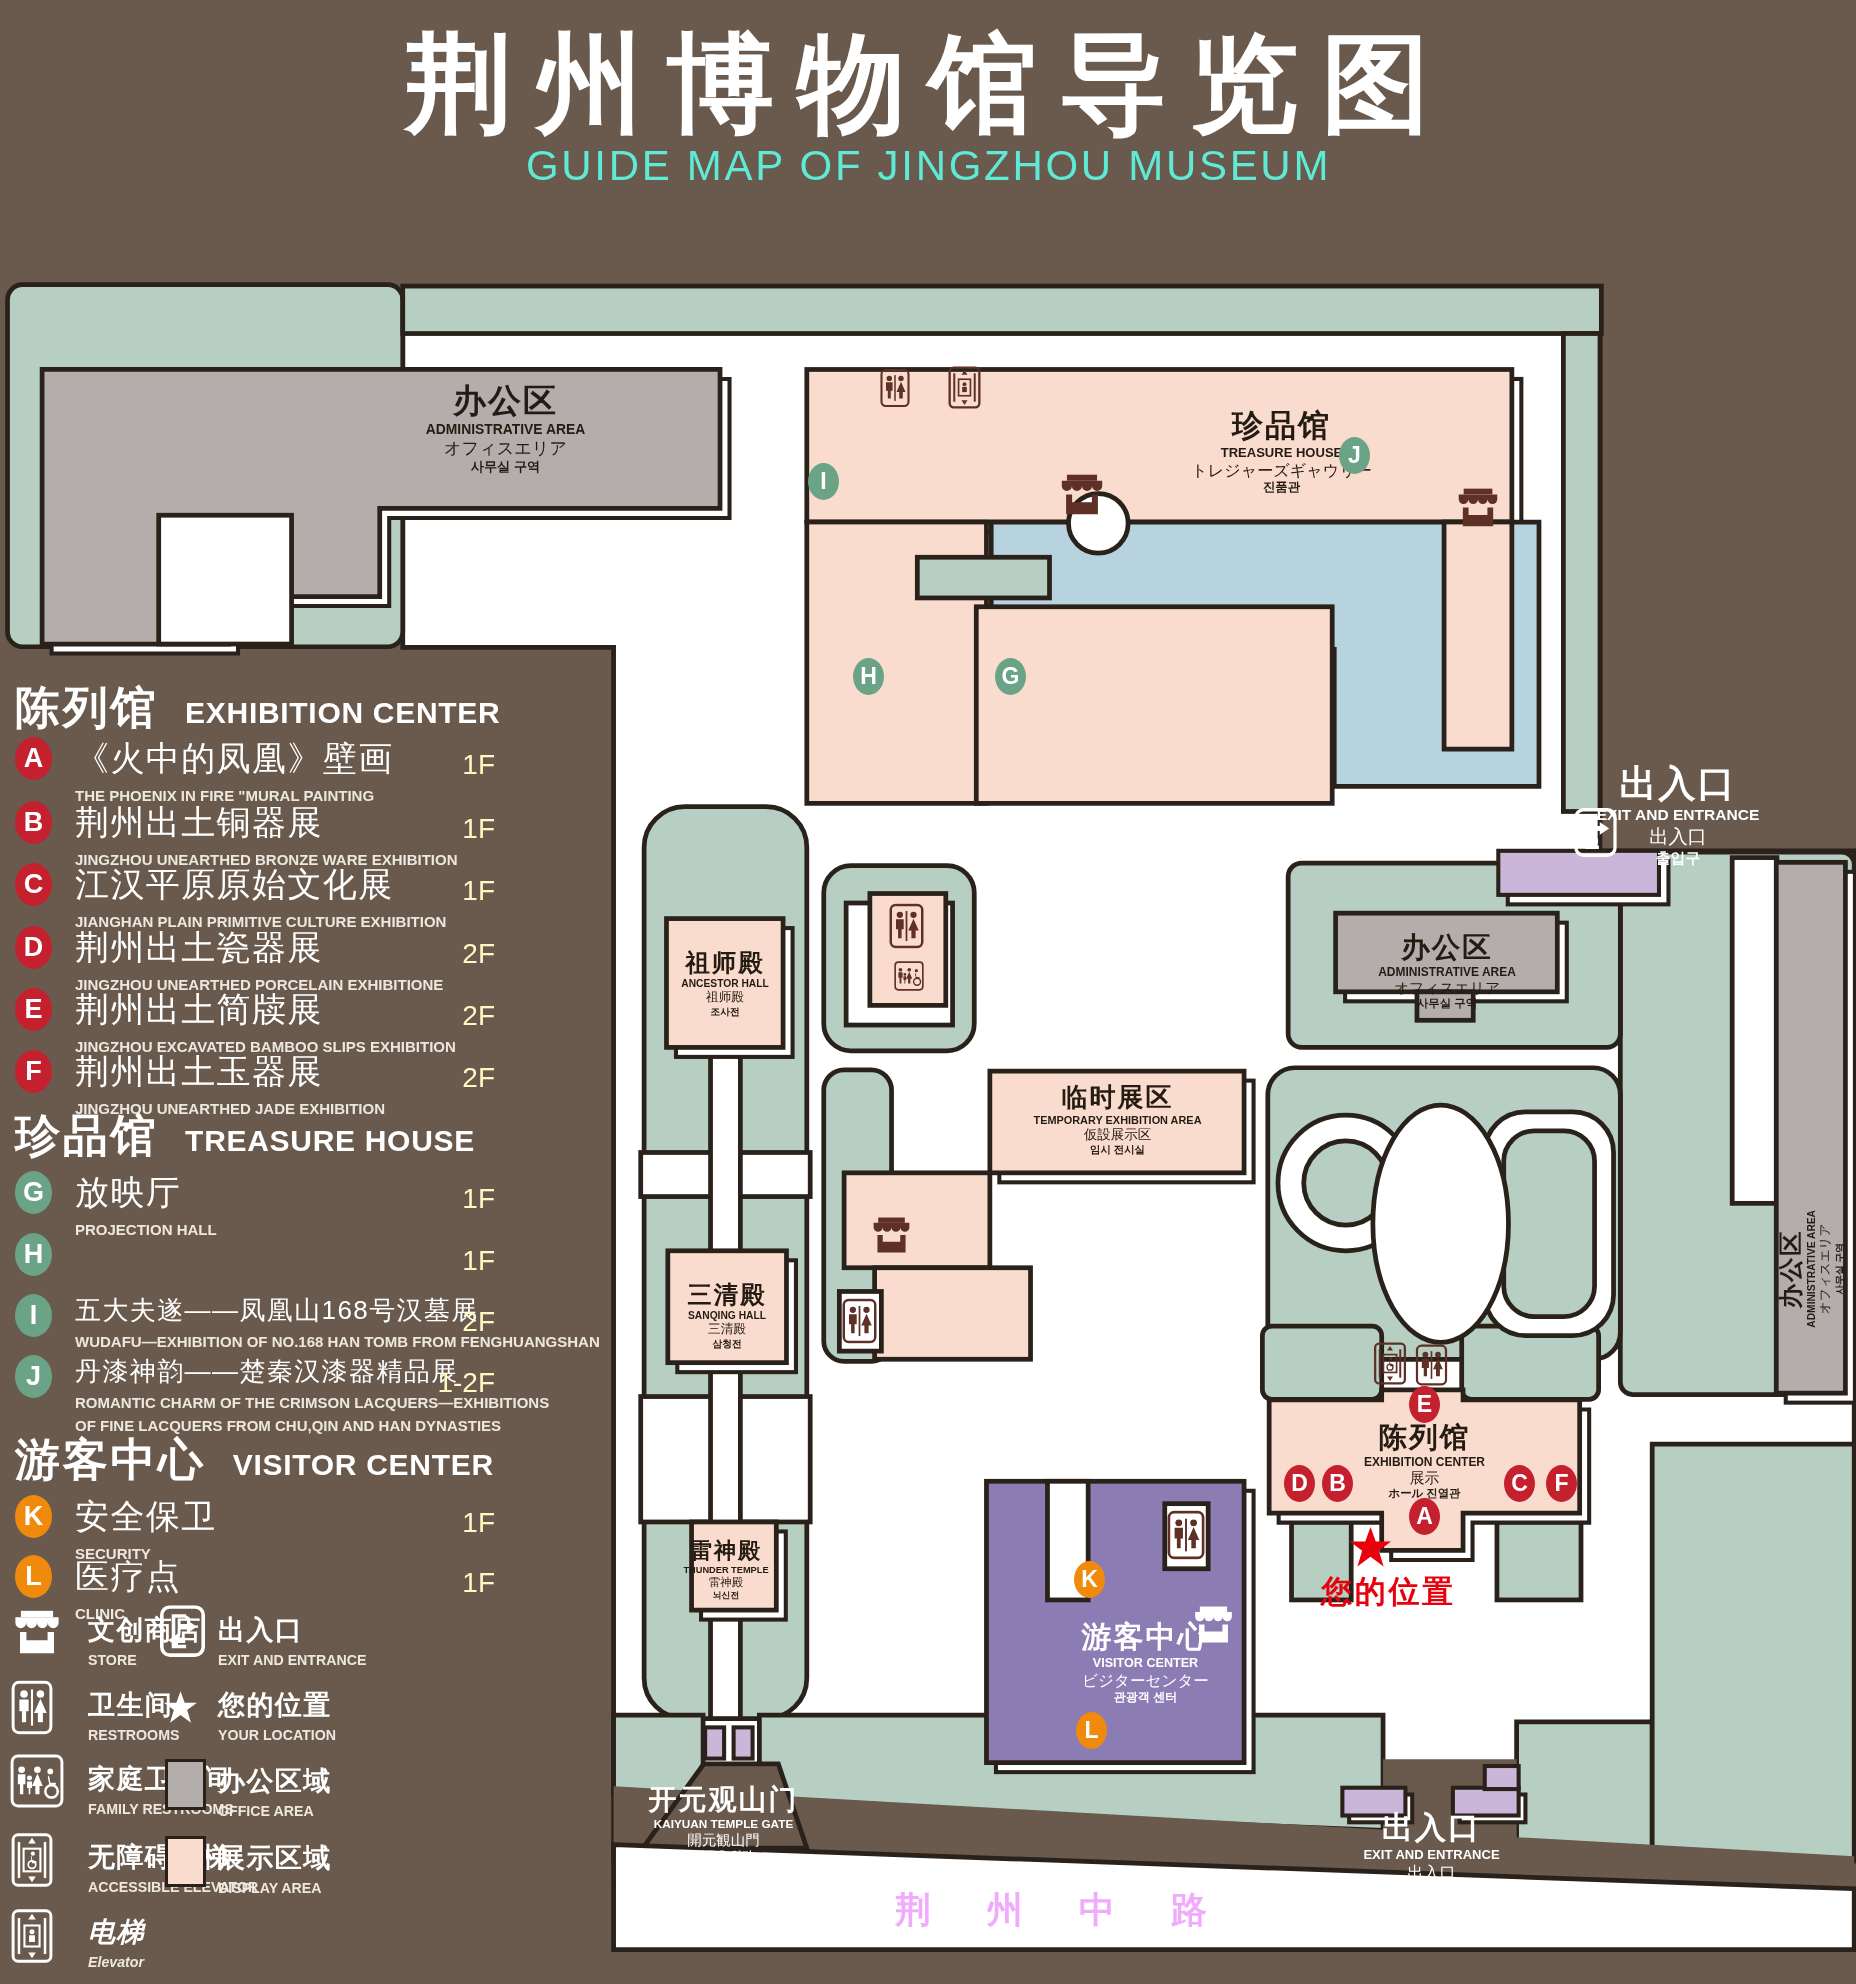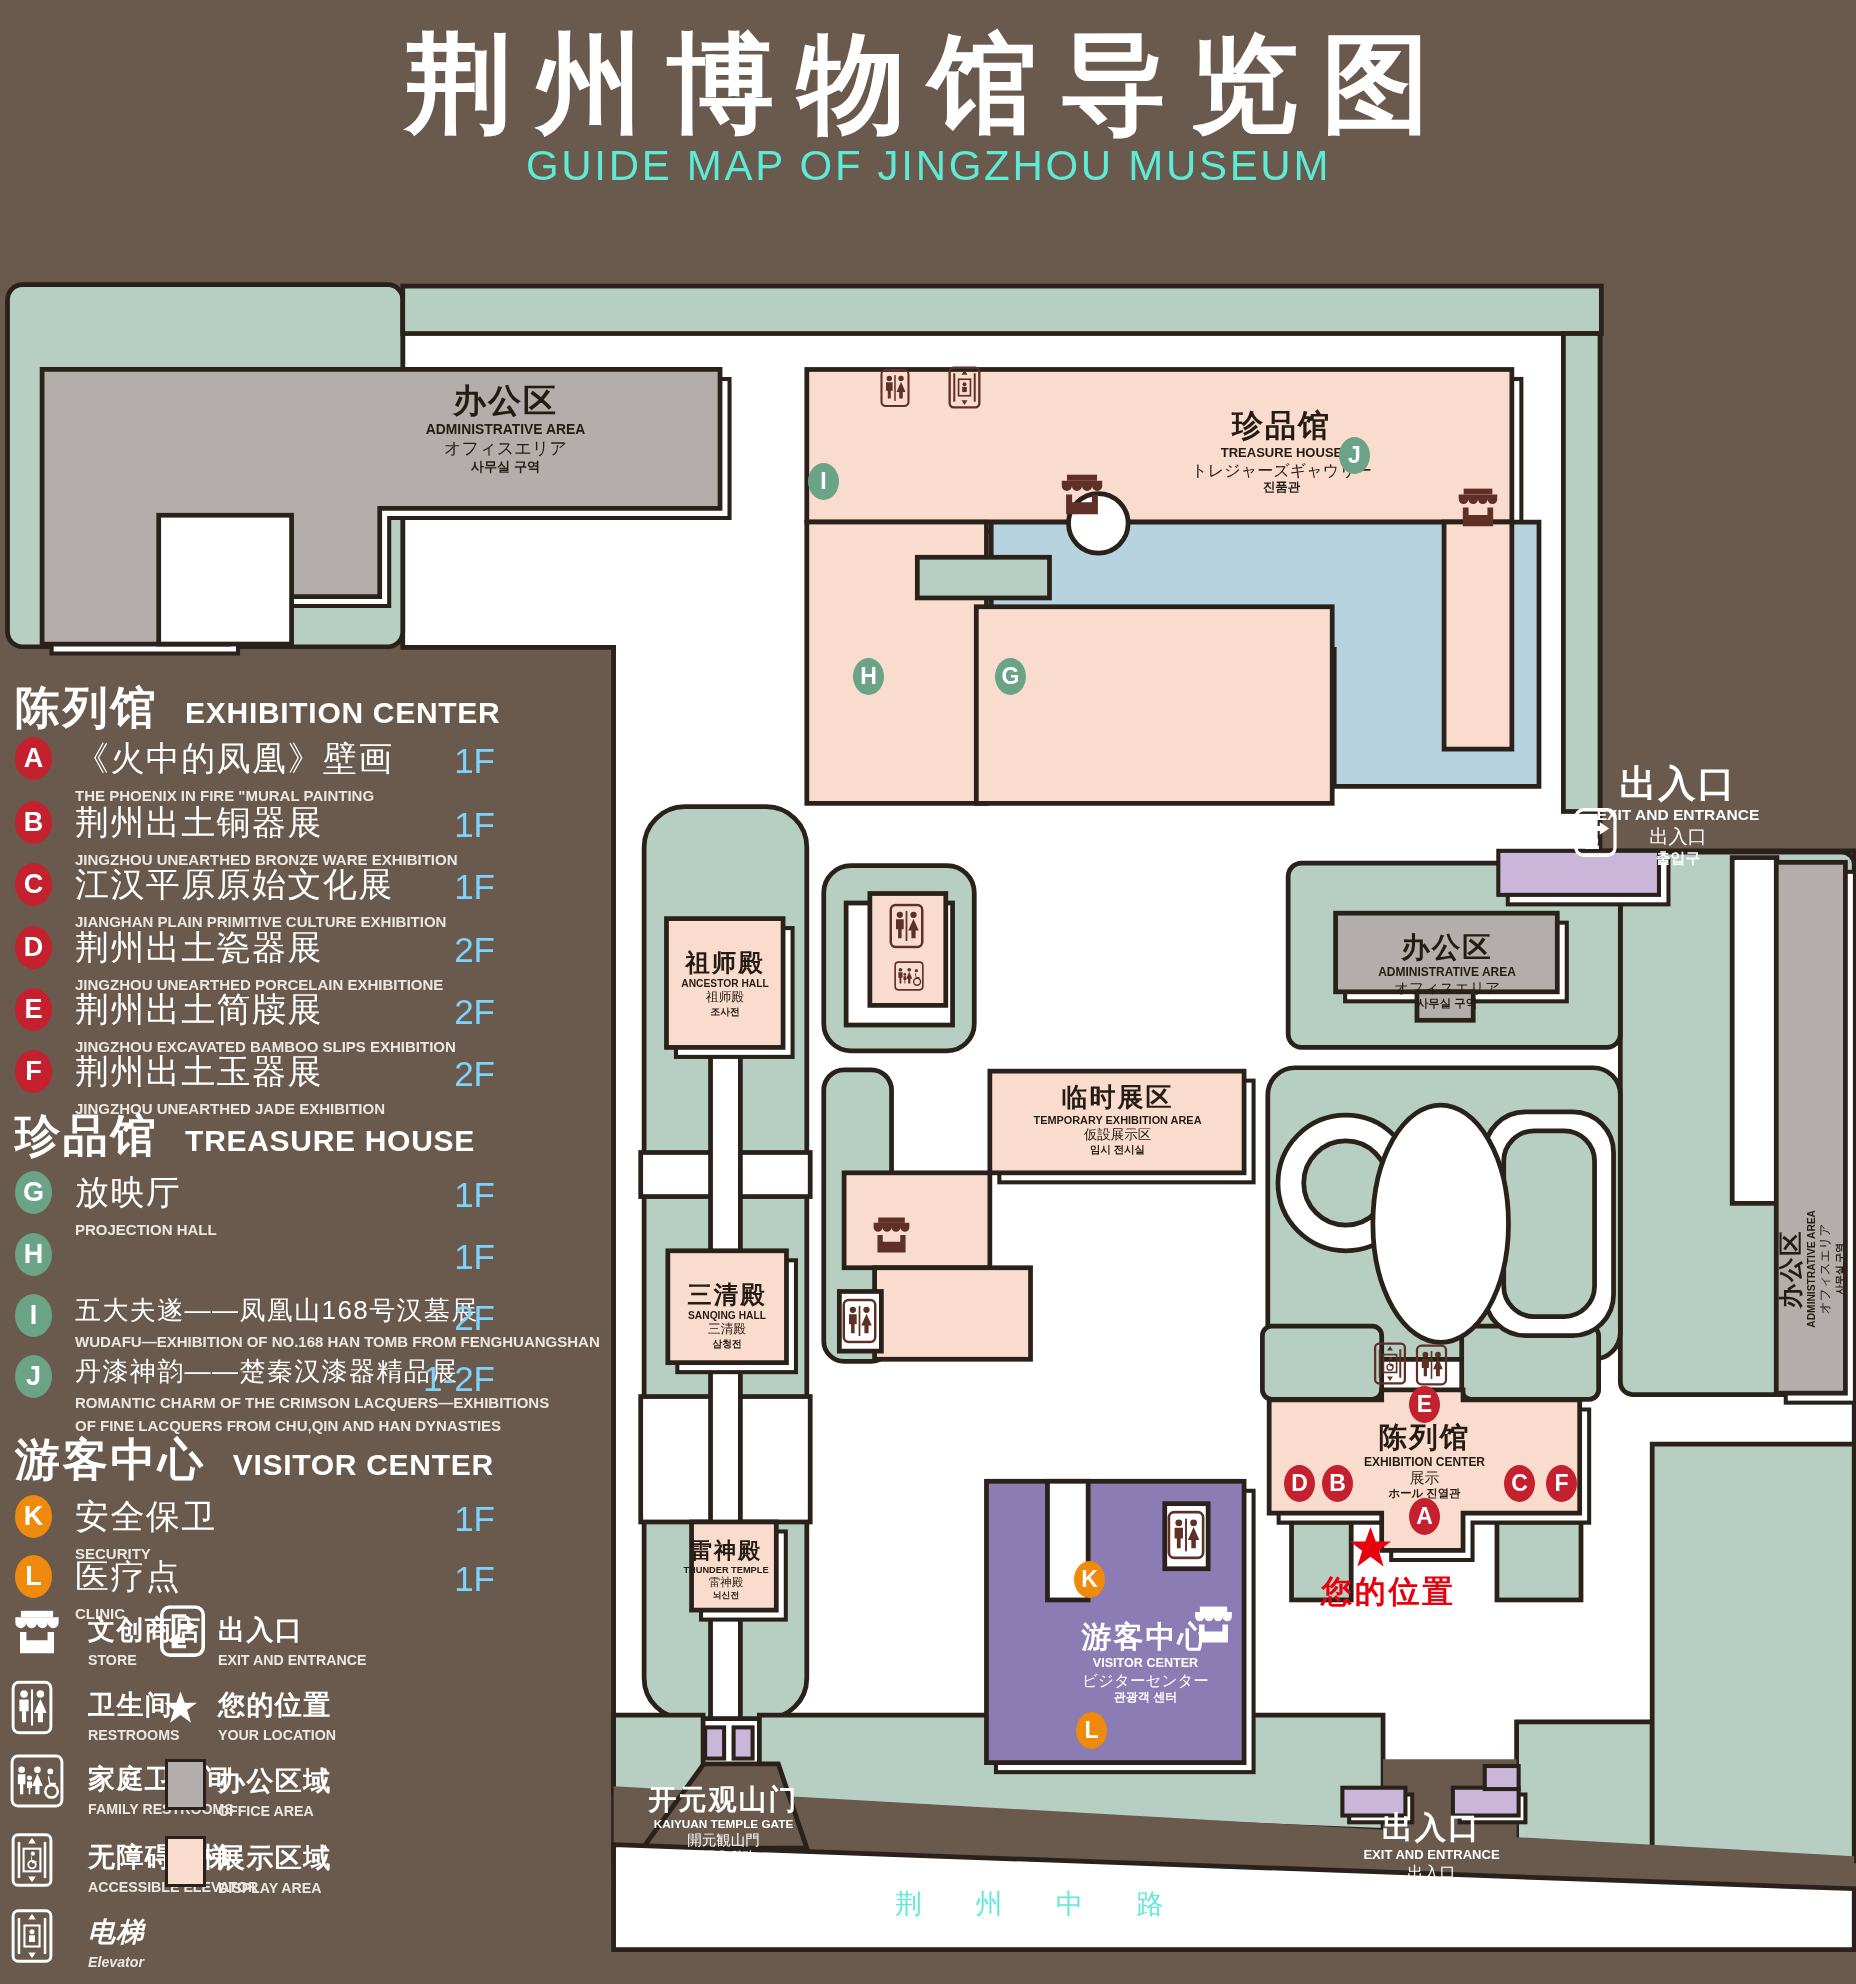--- a/index.html
+++ b/index.html
@@ -25,37 +25,37 @@
   .lsec .z{font-size:45px;font-weight:bold;letter-spacing:2.7px;}
   .lsec .e{font-size:30px;font-weight:bold;margin-left:27px;letter-spacing:0.7px;}
   .lrow{left:15px;width:480px;}
   .mk{border-radius:50%;display:flex;align-items:center;justify-content:center;color:#fff;font-weight:bold;}
   .mk.red{background:#c5202e;}  .mk.grn{background:#6ba387;}  .mk.org{background:#f08a0c;}
   .lmk{width:37px;height:43px;font-size:27px;position: absolute;left:0;top:1.4px;}
   .ltxt{margin-left:60px;color:#fff;}
   .lzh{font-size:34px;letter-spacing:1.4px;white-space:nowrap;}
   .lzh.small{font-size:26px;}
   .len{font-size:15px;font-weight:bold;color:#eee7df;margin-top:5.4px;white-space:nowrap;}
-  .lfl{position:absolute;right:0;top:5px;font-size:35px;color:#7dd3fc;}
+  .lfl{position:absolute;right:0;top:13px;font-size:28px;color:#fef9c3;}
   .srow{color:#fff;}
   .szh{font-size:27px;font-weight:bold;letter-spacing:1.4px;white-space:nowrap;}
   .sen{font-size:14.2px;font-weight:bold;color:#eee7df;margin-top:4.1px;white-space:nowrap;}
   .sicon{display:inline-block;color:#fff;}
   .swatch{border:3.4px solid #2a211a;}
   
   .bl{position:absolute;text-align:center;color:#241b12;line-height:1.22;pointer-events:none;}
   .bl .z{font-size:1em;font-weight:bold;letter-spacing:2px;white-space:nowrap;}
   .bl .e{font-size:0.42em;font-weight:bold;white-space:nowrap;}
   .bl .j{font-size:0.52em;white-space:nowrap;}
   .bl .k{font-size:0.40em;font-weight:bold;white-space:nowrap;}
   .bl.light{color:#ffffff;}
   .mapmk{width:31px;height:37px;font-size:23px;}
   .icon{position:absolute;}
   .rot{transform:rotate(-90deg);}
-  .roadtext{font-size:27px;font-weight:normal;color:#5eead4;letter-spacing:23px;white-space:nowrap;}
+  .roadtext{font-size:36px;font-weight:bold;color:#f0abfc;letter-spacing:23px;white-space:nowrap;}
   .youtext{font-size:31px;font-weight:bold;color:#e8000d;letter-spacing:2.7px;white-space:nowrap;}
 </style>
 </head>
 <body>
 
 <div id="stage">
 
 <svg width="0" height="0" style="position:absolute" aria-hidden="true">
   <defs>
     <symbol id="i-restroom" viewBox="0 0 100 130">

